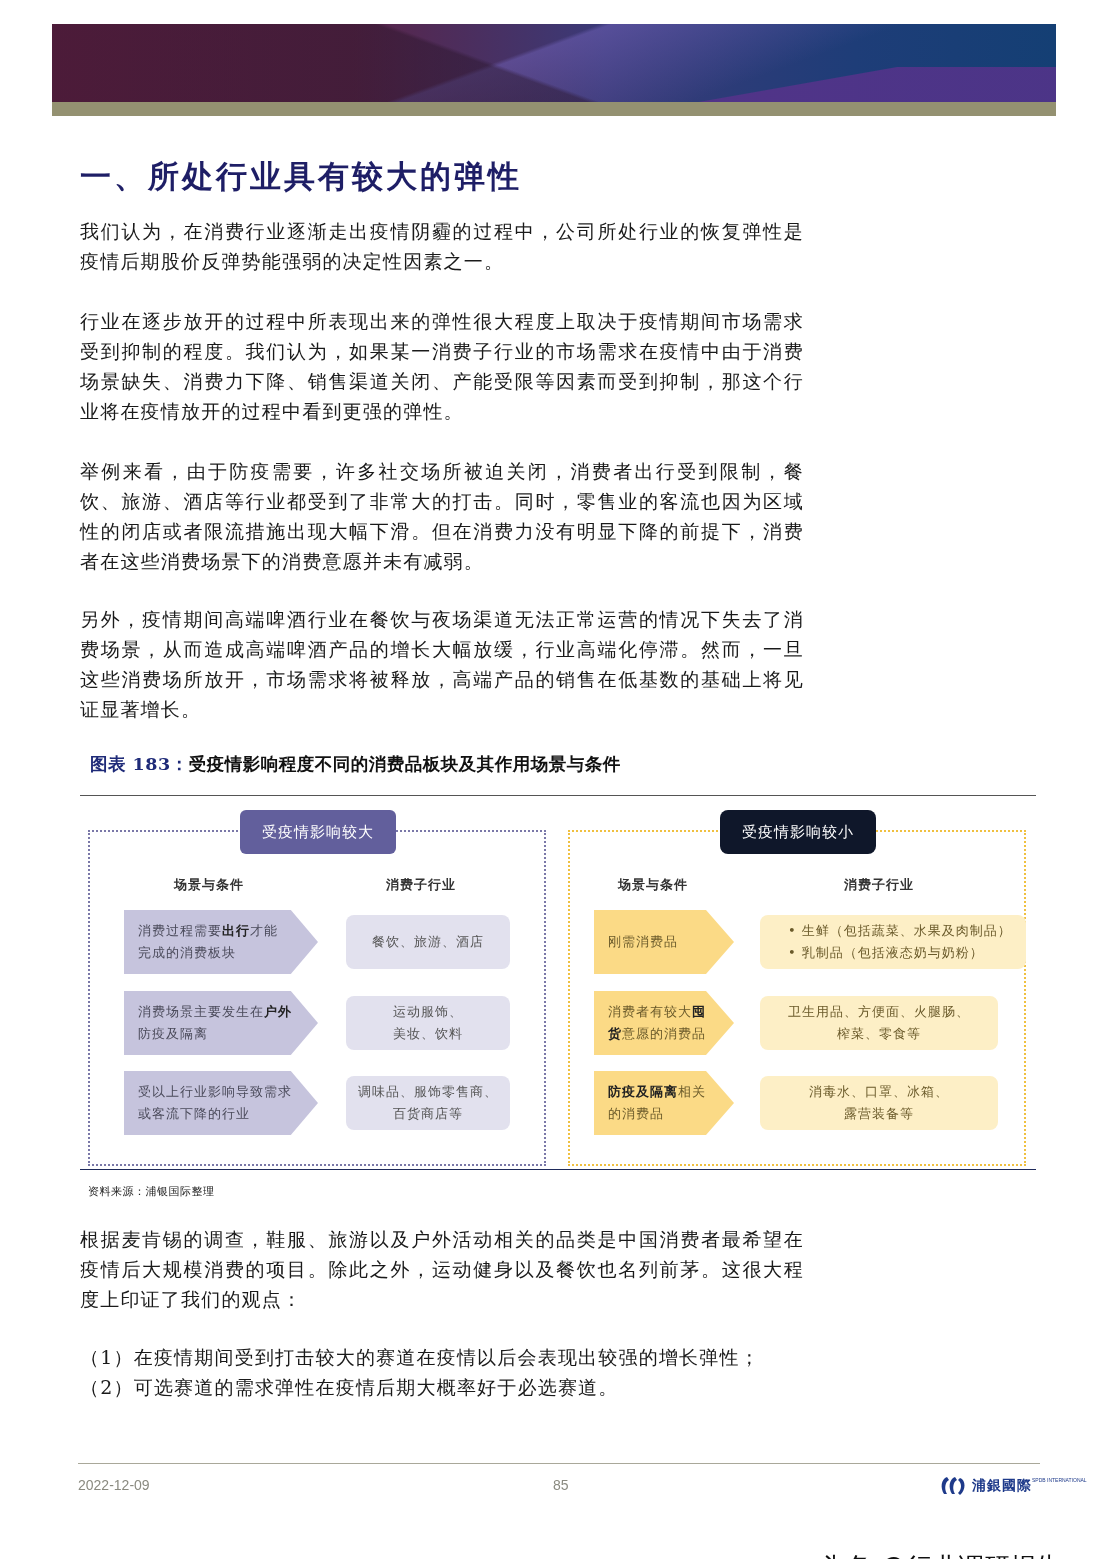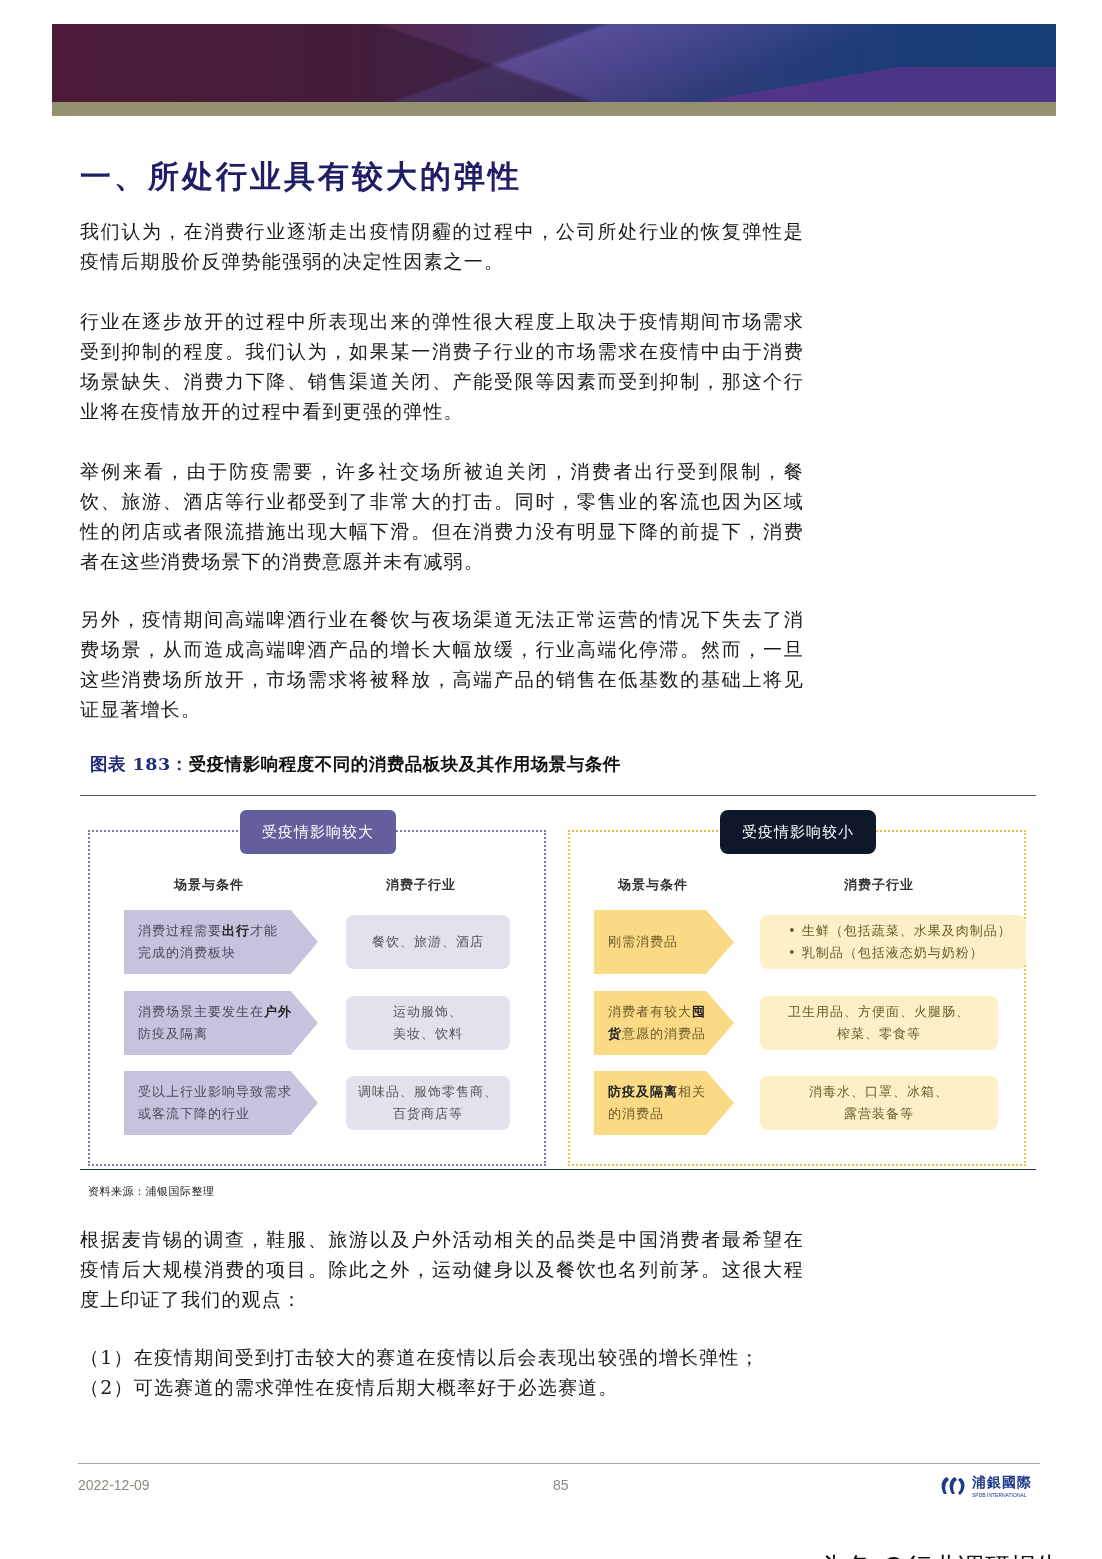--- a/index.html
+++ b/index.html
@@ -43,21 +43,21 @@
   .left .box { left:256px; width:164px; background:#e2e1ee; color:#555; }
   .right .box { left:190px; width:238px; background:#fdefc6; color:#6a5a2a; }
   .box.list { justify-content:flex-start; text-align:left; padding-left:28px; }
   .source { position:absolute; left:88px; top:1176px; font-size:11px; color:#222; letter-spacing:0.5px;margin-top:8px; }
   .list-item { position:absolute; left:80px; font-size:19px; letter-spacing:1.2px; }
   .footer-rule { position:absolute; left:78px; top:1463px; width:962px; height:1px; background:#a9a89a; }
   .footer-date { position:absolute; left:78px; top:1477px; font-size:14px; color:#8a8a80; font-family:"Liberation Sans",sans-serif; }
   .footer-page { position:absolute; left:553px; top:1477px; font-size:14px; color:#8a8a80; font-family:"Liberation Sans",sans-serif; }
   .logo { position:absolute; left:938px; top:1474px; display:flex; align-items:center; gap:4px; }
   .logo-mark { width:30px; height:24px; }
-  .logo-text { display:flex; flex-direction:column; }
+  .logo-text { display:flex; flex-direction:row; }
   .logo-cn { font-size:14px; color:#1e3a8a; font-weight:bold; font-family:"DejaVu Sans",sans-serif; letter-spacing:1px; }
   .logo-en { font-size:5px; color:#1e3a8a; font-family:"Liberation Sans",sans-serif; }
   .watermark { position:absolute; left:820px; top:1505px; font-size:26px; color:#111; font-family:"DejaVu Sans",sans-serif;
                text-shadow:0 0 2px #fff, 0 0 3px #fff;margin-top:45px; }
 </style>
 </head>
 <body>
 
 <div class="banner">
   <div class="tri1"></div>

